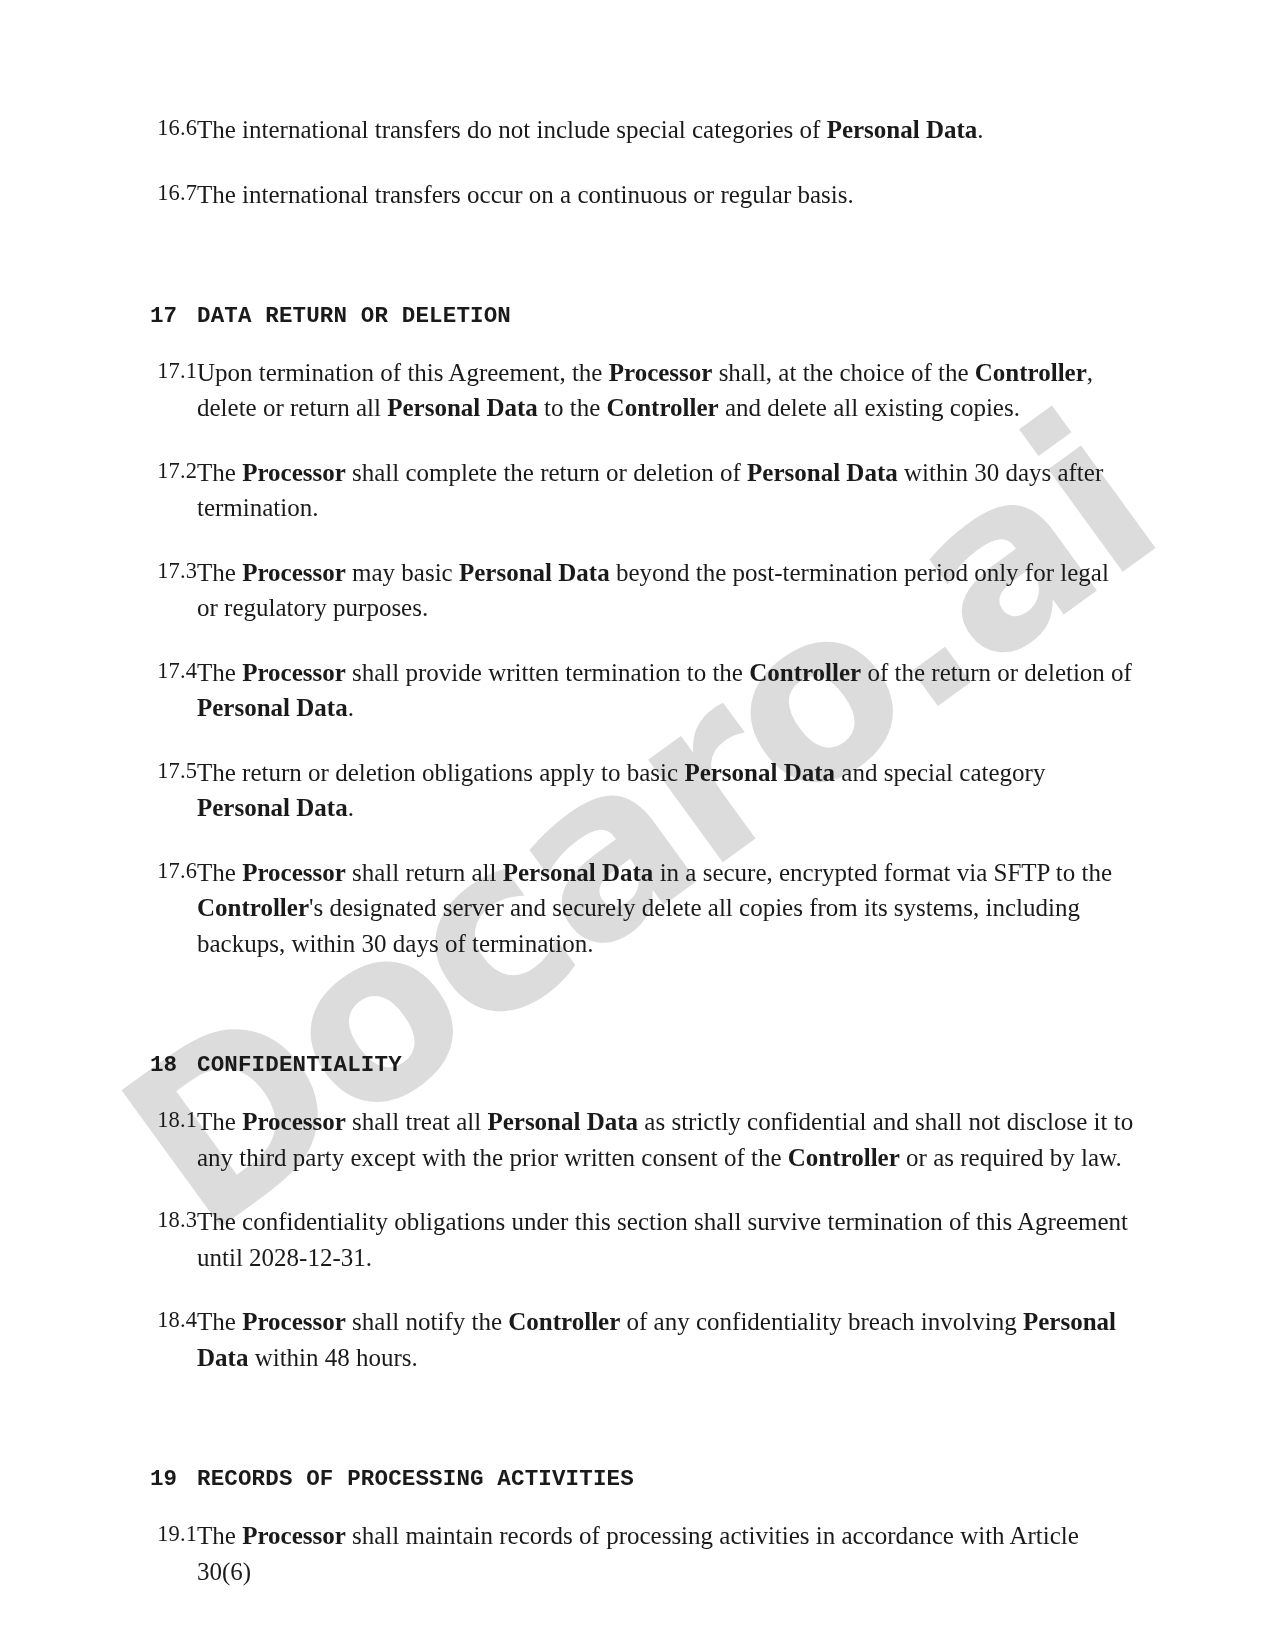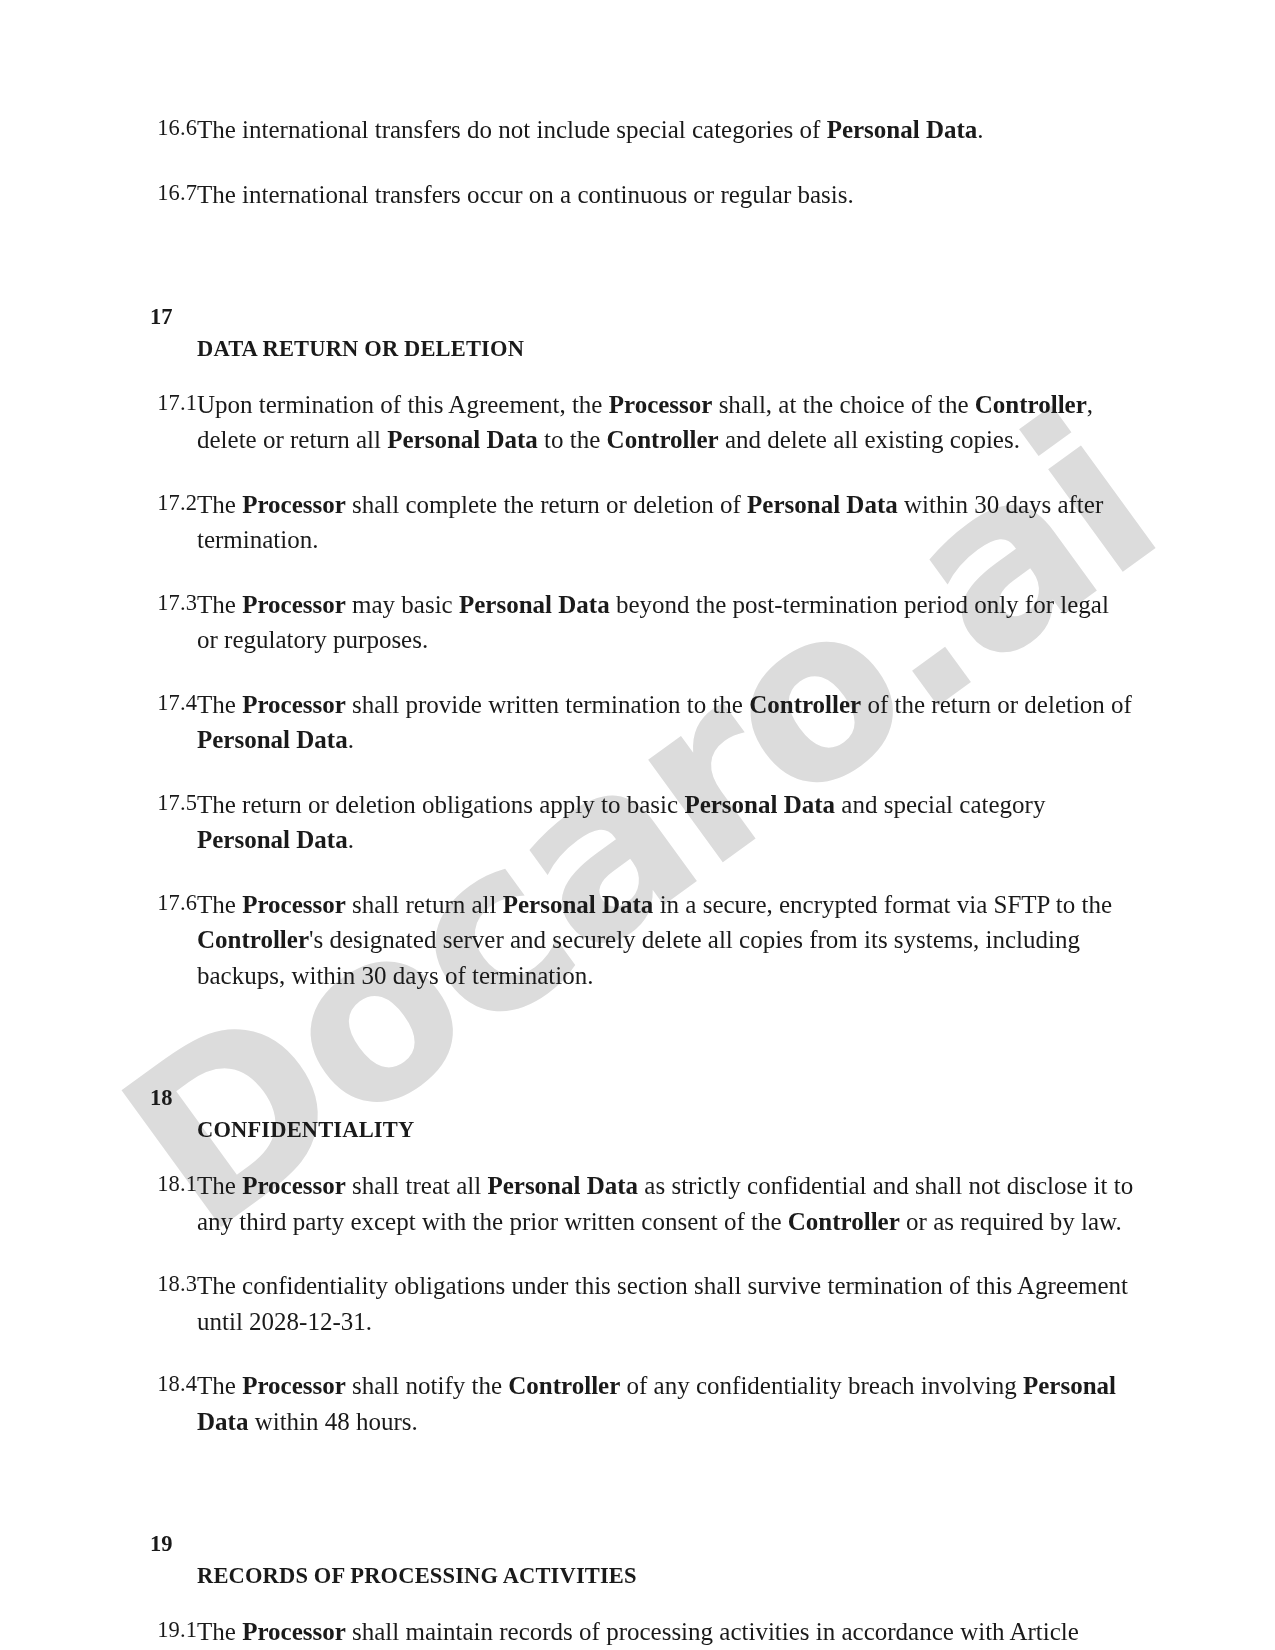--- a/index.html
+++ b/index.html
@@ -67,37 +67,37 @@
   .clause-body {
     flex: 1 1 auto;
     font-size: 25px;
     line-height: 1.42;
     text-align: left;
   }
   .clause-body b { font-weight: 700; }
 
   .section-heading {
     display: flex;
-    align-items: flex-start;
+    align-items: flex-end;
     padding-left: 150px;
     padding-right: 100px;
     font-weight: 700;
     margin: 0;
+    font-family: Liberation Mono, monospace;
   }
   .section-heading .sec-num {
     flex: 0 0 47px;
     font-size: 22.5px;
     line-height: 1.42;
   }
   .section-heading .sec-title {
     flex: 1 1 auto;
     font-size: 22.5px;
     line-height: 1.42;
     letter-spacing: 0.15px;
-    margin-top: 32px;
   }
 
   .spacer-top-heading { height: 60px; }
   .spacer-after-heading { height: 22px; }
 
   .pad-top { height: 112px; }
 </style>
 </head>
 <body>
 

